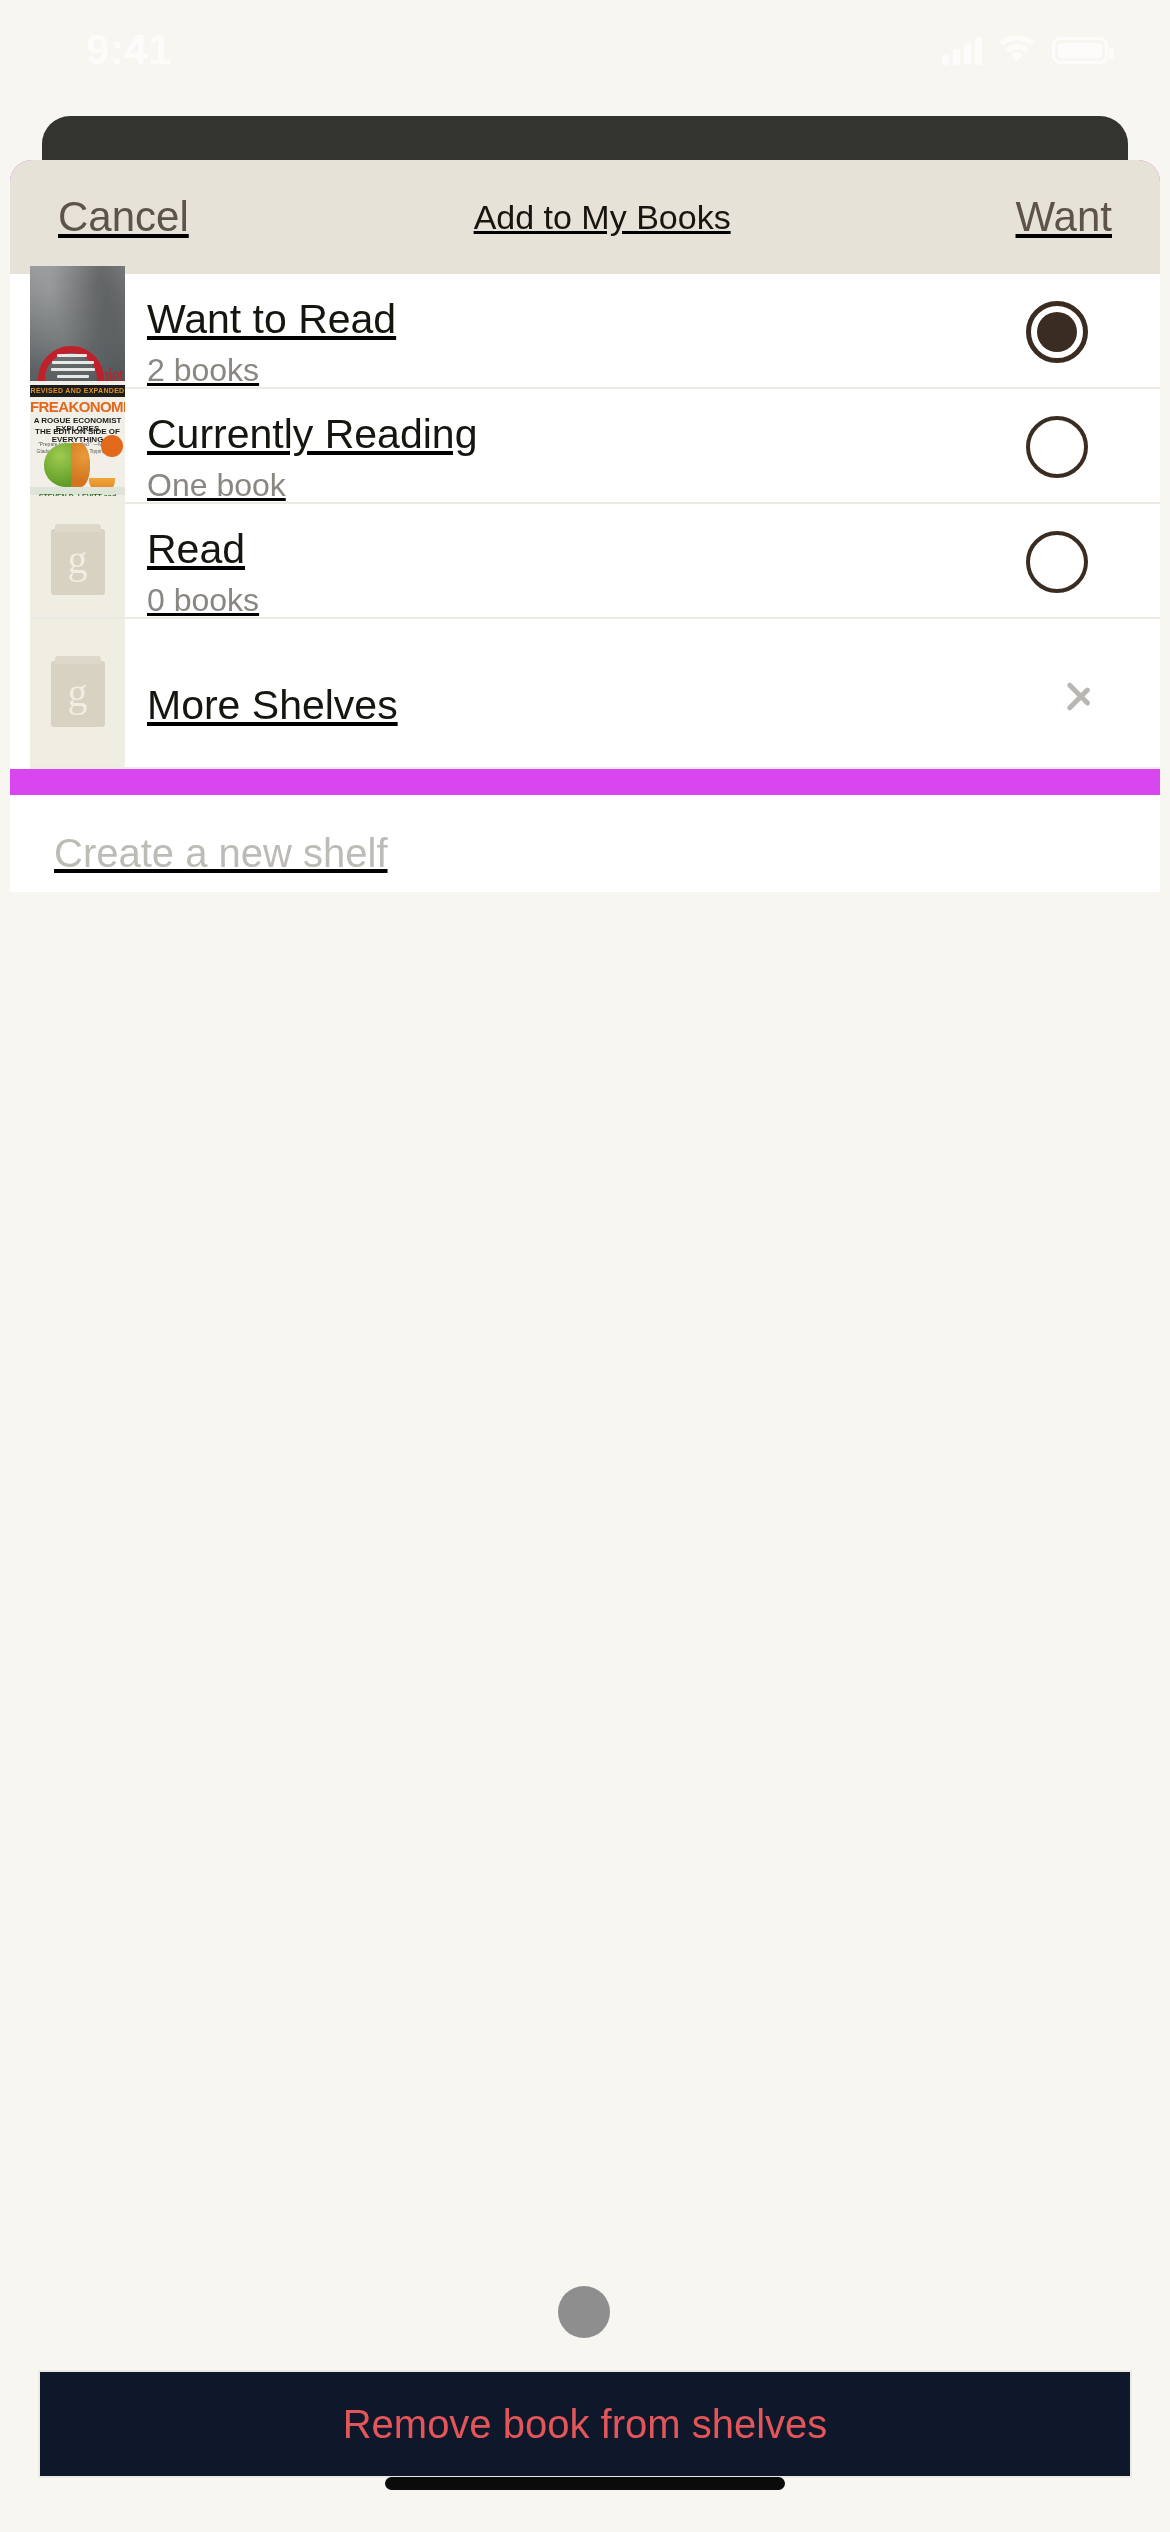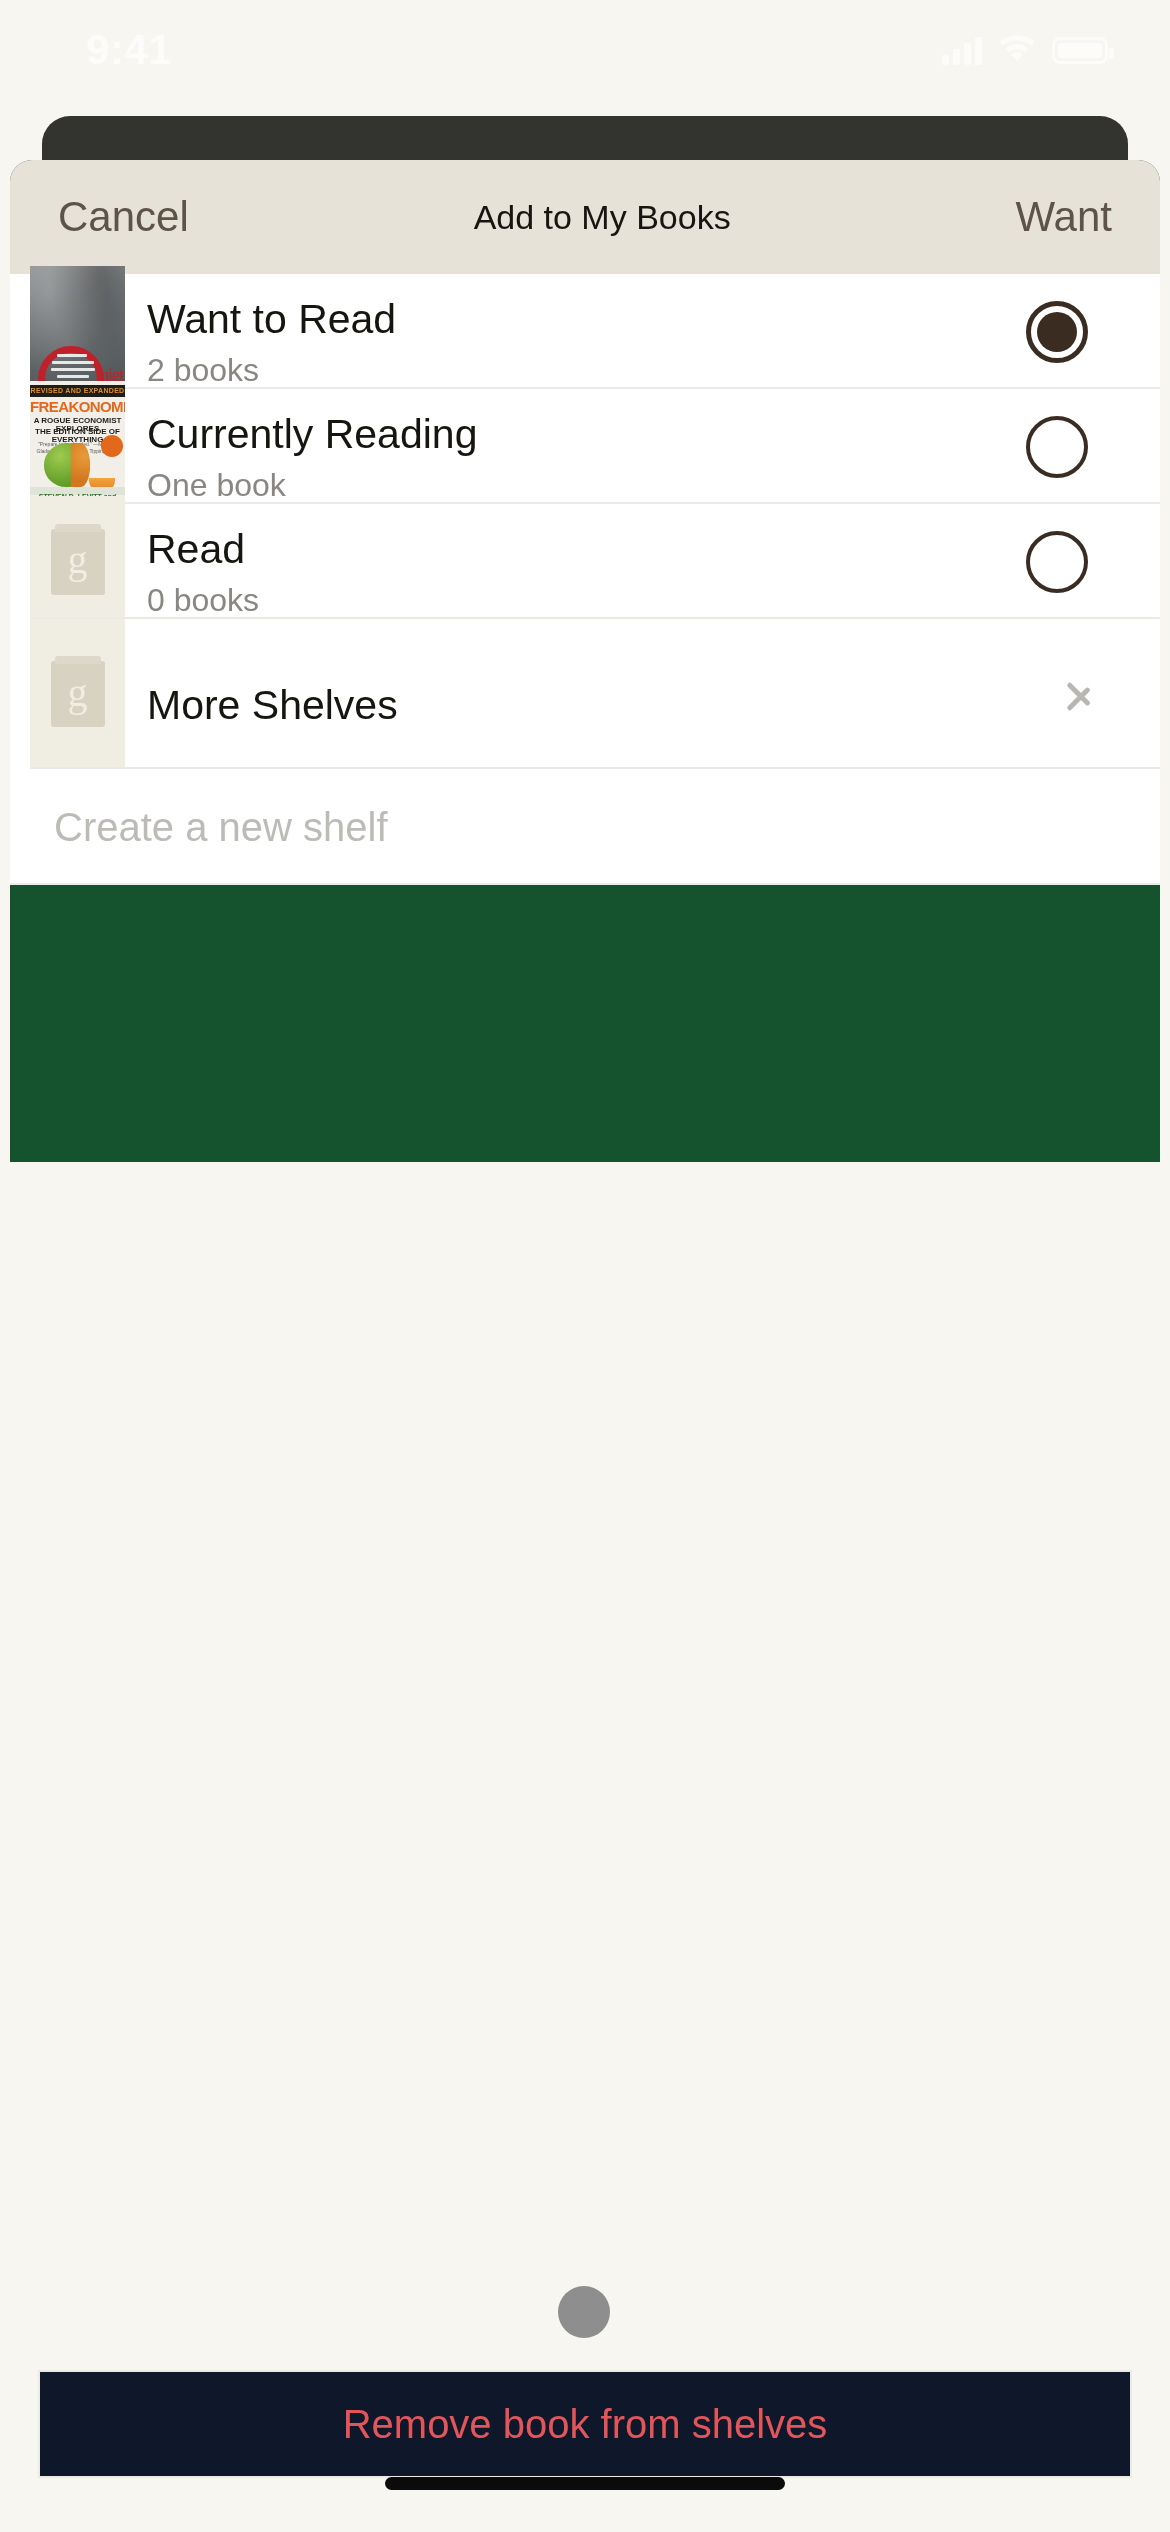--- a/index.html
+++ b/index.html
@@ -41,22 +41,22 @@
   .batt i { display:block; height:100%; width:100%; background:#fdfcfa; border-radius:3px; }
 
   
   .bg-card {
     position:absolute; top:116px; left:42px; width:1086px; height:80px;
     background:#333330; border-radius:28px 28px 0 0;
   }
 
   
   .sheet {
-    position:absolute; top:160px; left:10px; width:1150px; height:1002px;
-    background:#14532d; border-radius:22px 22px 0 0; overflow:hidden;
+    position:absolute; top:160px; left:10px; width:1150px; height:732px;
+    background:#d946ef; border-radius:22px 22px 0 0; overflow:hidden;text-decoration:underline;
   }
   .sheet-header {
     height:114px; background:#e6e2d8;
     display:flex; align-items:center; justify-content:space-between;
     padding:0 48px;
   }
   .hdr-btn { font-size:42px; color:#5d5348; line-height:1; }
   .hdr-btn.right { color:#5d5348; }
   .hdr-title { font-size:34px; color:#17150f; line-height:1; }
 
@@ -194,21 +194,21 @@
     background:#ded8ca; border-radius:3px 3px 0 0;
   }
   .ph .g {
     font-family:"Liberation Serif", serif; font-size:40px; color:#f0ede3;
     line-height:1; margin-top:-3px;
   }
 
   
   .create-row {
     position:relative; height:116px; background:#fff;
-    display:flex; align-items:center; padding-left:44px;
+    display:flex; align-items:center; padding-left:44px;margin-top:26px;
   }
   .create-row::after {
     content:""; position:absolute; left:0; right:0; bottom:0; height:2px;
     background:#eceae4;
   }
   .create-input {
     border:0; outline:0; background:transparent; width:100%;
     font-family:"Liberation Sans", sans-serif; font-size:40px; color:#17150f;
   }
   .create-input::placeholder { color:#bdbbb6; }

